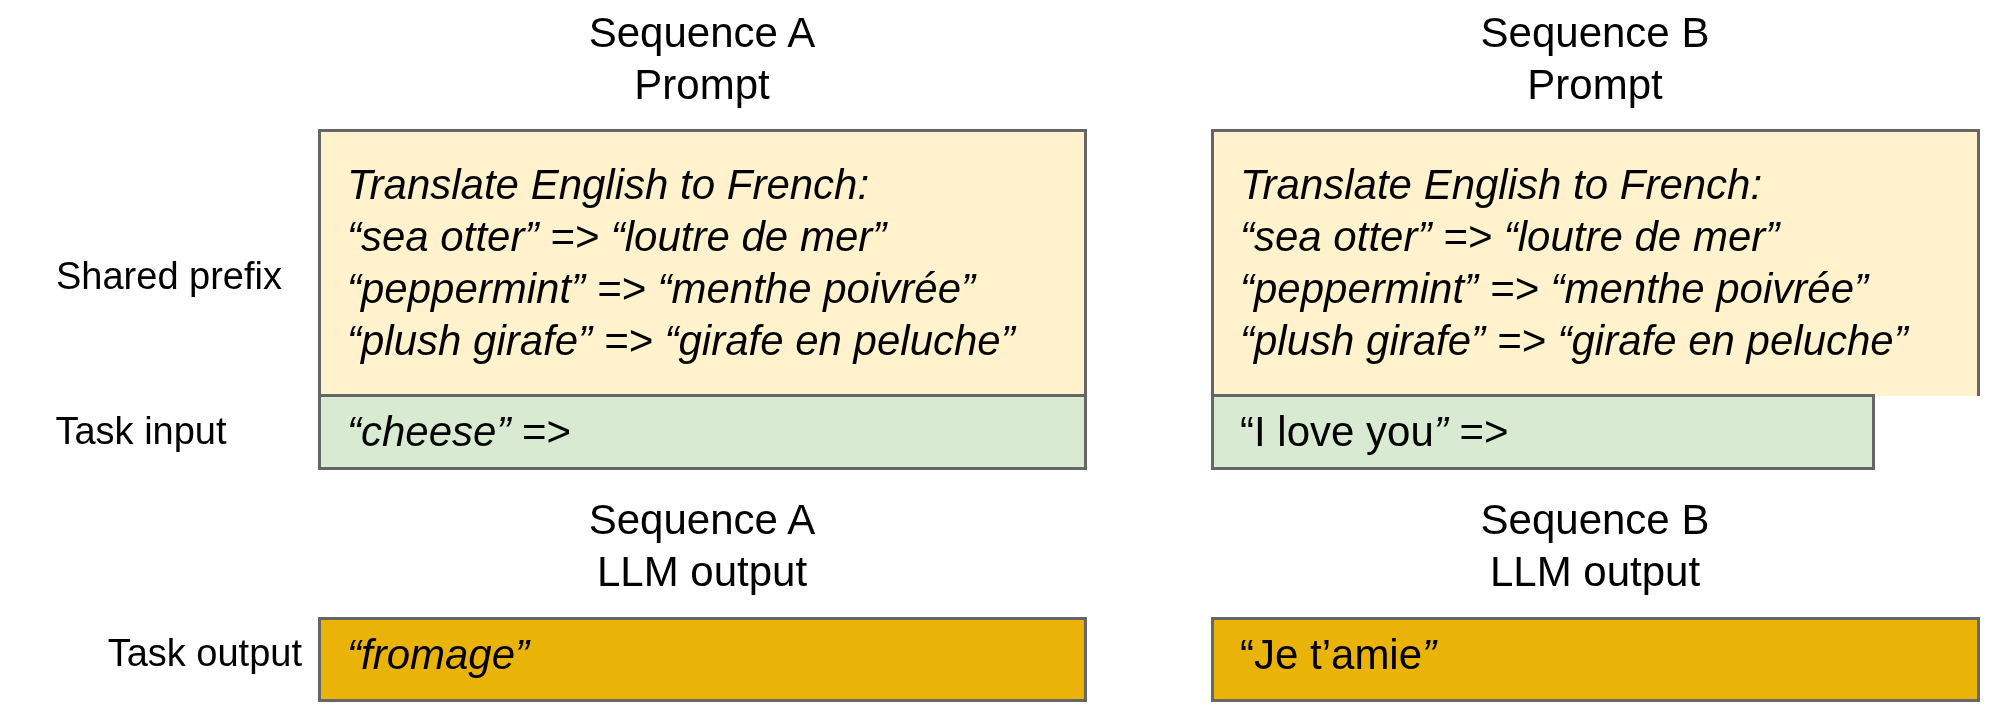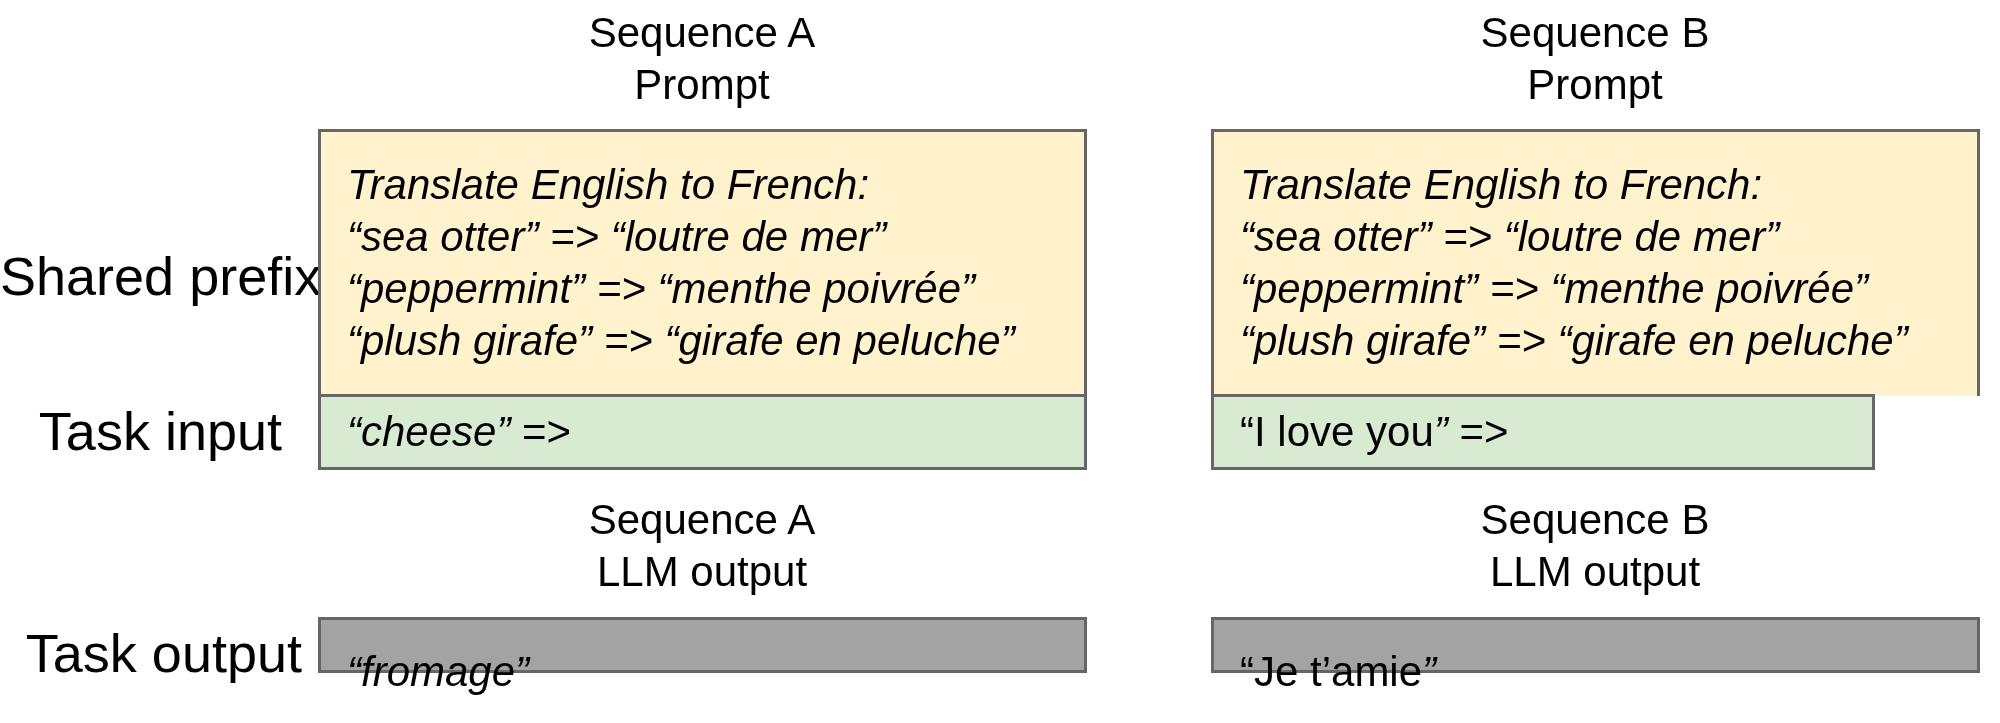--- a/index.html
+++ b/index.html
@@ -18,21 +18,21 @@
     .abs { position: absolute; }
     .col-title {
       text-align: center;
       font-size: 42px;
       line-height: 52px;
       width: 768px;
     }
     .col-title div { white-space: nowrap; }
     .row-label {
       text-align: right;
-      font-size: 54px;
+      font-size: 38px;
       line-height: 48px;
       width: 282px;
       left: 0;
       white-space: nowrap;
     }
     .box {
       box-sizing: border-box;
       border: 3px solid #666666;
     }
     .prefix-box {
@@ -47,35 +47,35 @@
     .prefix-box div { white-space: nowrap; }
     .input-box {
       background: #D9EAD3;
       height: 76px;
       padding: 9px 0 0 26px;
       font-size: 42px;
       line-height: 52px;
       white-space: nowrap;
     }
     .output-box {
-      background: #a3a3a3;
-      height: 56px;
-      padding: 26px 0 0 26px;
+      background: #eab308;
+      height: 85px;
+      padding: 9px 0 0 26px;
       font-size: 42px;
       line-height: 52px;
       white-space: nowrap;
     }
     .it { font-style: italic; }
     .up { font-style: normal; }
   </style>
 </head>
 <body>
 
 <div class="abs row-label" style="top:252px;">Shared prefix</div>
-<div class="abs row-label" style="top:407px;">Task input</div>
+<div class="abs row-label" style="top:407px;text-align:center;">Task input</div>
 <div class="abs row-label" style="top:629px;padding-left:20px;">Task output</div>
 
 <div class="abs col-title" style="left:318px; top:7px;">
   <div>Sequence A</div>
   <div>Prompt</div>
 </div>
 
 <div class="abs box prefix-box" style="left:318px; top:129px; width:769px;">
   <div>Translate English to French:</div>
   <div>“sea otter” =&gt; “loutre de mer”</div>

